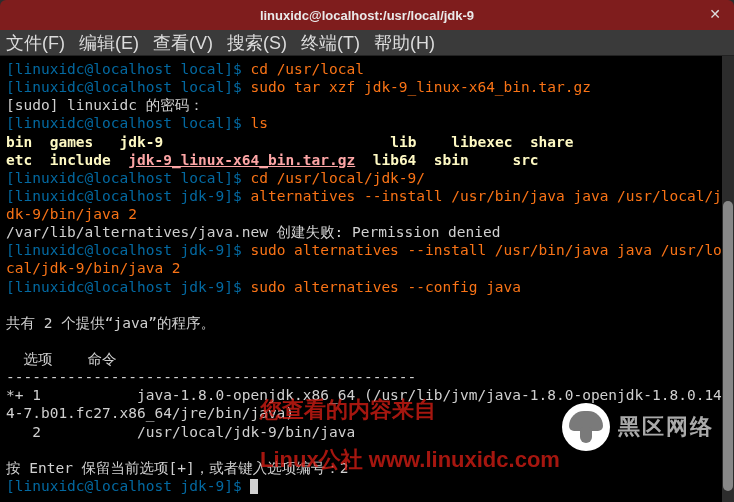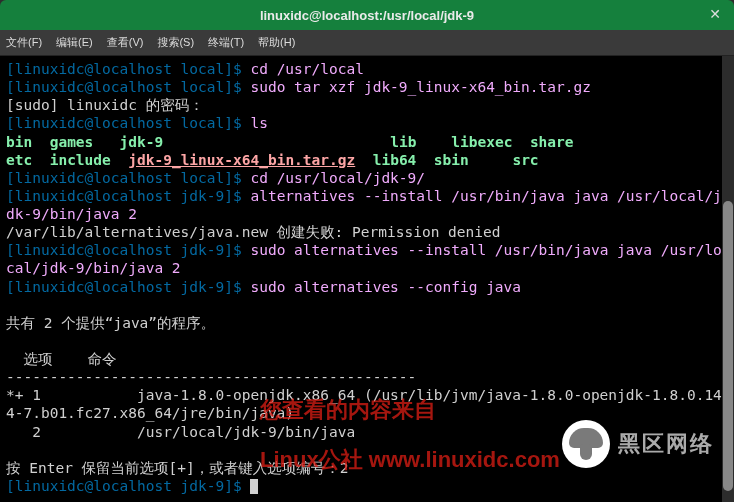--- a/index.html
+++ b/index.html
@@ -8,21 +8,21 @@
     height: 502px;
     background: #2d2d2d;
     font-family: "DejaVu Sans Mono", "Liberation Mono", monospace;
     font-size: 14.5px;
     color: #d0d0d0;
     overflow: hidden;
     position: relative;
   }
   .titlebar {
     height: 30px;
-    background: #15803d;
+    background: #7f1d1d;
     display: flex;
     align-items: center;
     justify-content: center;
     position: relative;
     border-top-left-radius: 6px;
     border-top-right-radius: 6px;
     font-family: sans-serif;
   }
   .titlebar-title {
     color: #eaeaea;
@@ -41,39 +41,39 @@
     cursor: pointer;
     line-height: 18px;
   }
   .menubar {
     height: 26px;
     background: #3a3a3a;
     display: flex;
     align-items: center;
     padding: 0 6px;
     font-family: sans-serif;
-    font-size: 11px;
+    font-size: 18px;
     color: #dcdcdc;
     gap: 14px;
     border-bottom: 1px solid #222;
   }
   .menubar span { cursor: pointer; }
   .terminal {
     background: #000;
     padding: 4px 6px 4px 6px;
     line-height: 1.25;
     white-space: pre;
     height: calc(502px - 30px - 26px);
     overflow: hidden;
     position: relative;
   }
   .term-line { white-space: pre-wrap; word-break: break-all; }
   .prompt { color: #0369a1; }
-  .dir-blue { color: #86efac; font-weight: bold; }
-  .file-yellow { color: #f0abfc; }
+  .dir-blue { color: #fef9c3; font-weight: bold; }
+  .file-yellow { color: #f97316; }
   .file-teal { color: #fca5a5; font-weight:bold; text-decoration: underline;}
   .cursor {
     display: inline-block;
     width: 8px;
     height: 15px;
     background: #d0d0d0;
     vertical-align: middle;
   }
   .watermark-red {
     position: absolute;
@@ -83,21 +83,21 @@
     font-size: 22px;
     font-weight: bold;
     font-family: sans-serif;
     white-space: nowrap;
     pointer-events: none;
   }
   .watermark-red .l2 { display:block; margin-top:20px; }
   .watermark-logo {
     position: absolute;
     right: 20px;
-    top: 420px;
+    top: 403px;
     display: flex;
     align-items: center;
     gap: 8px;
     pointer-events: none;
     font-family: sans-serif;
   }
   .mushroom {
     width: 48px; height: 48px; background:#fff; border-radius:50%;
     display:flex; align-items:center; justify-content:center;
     position: relative;

